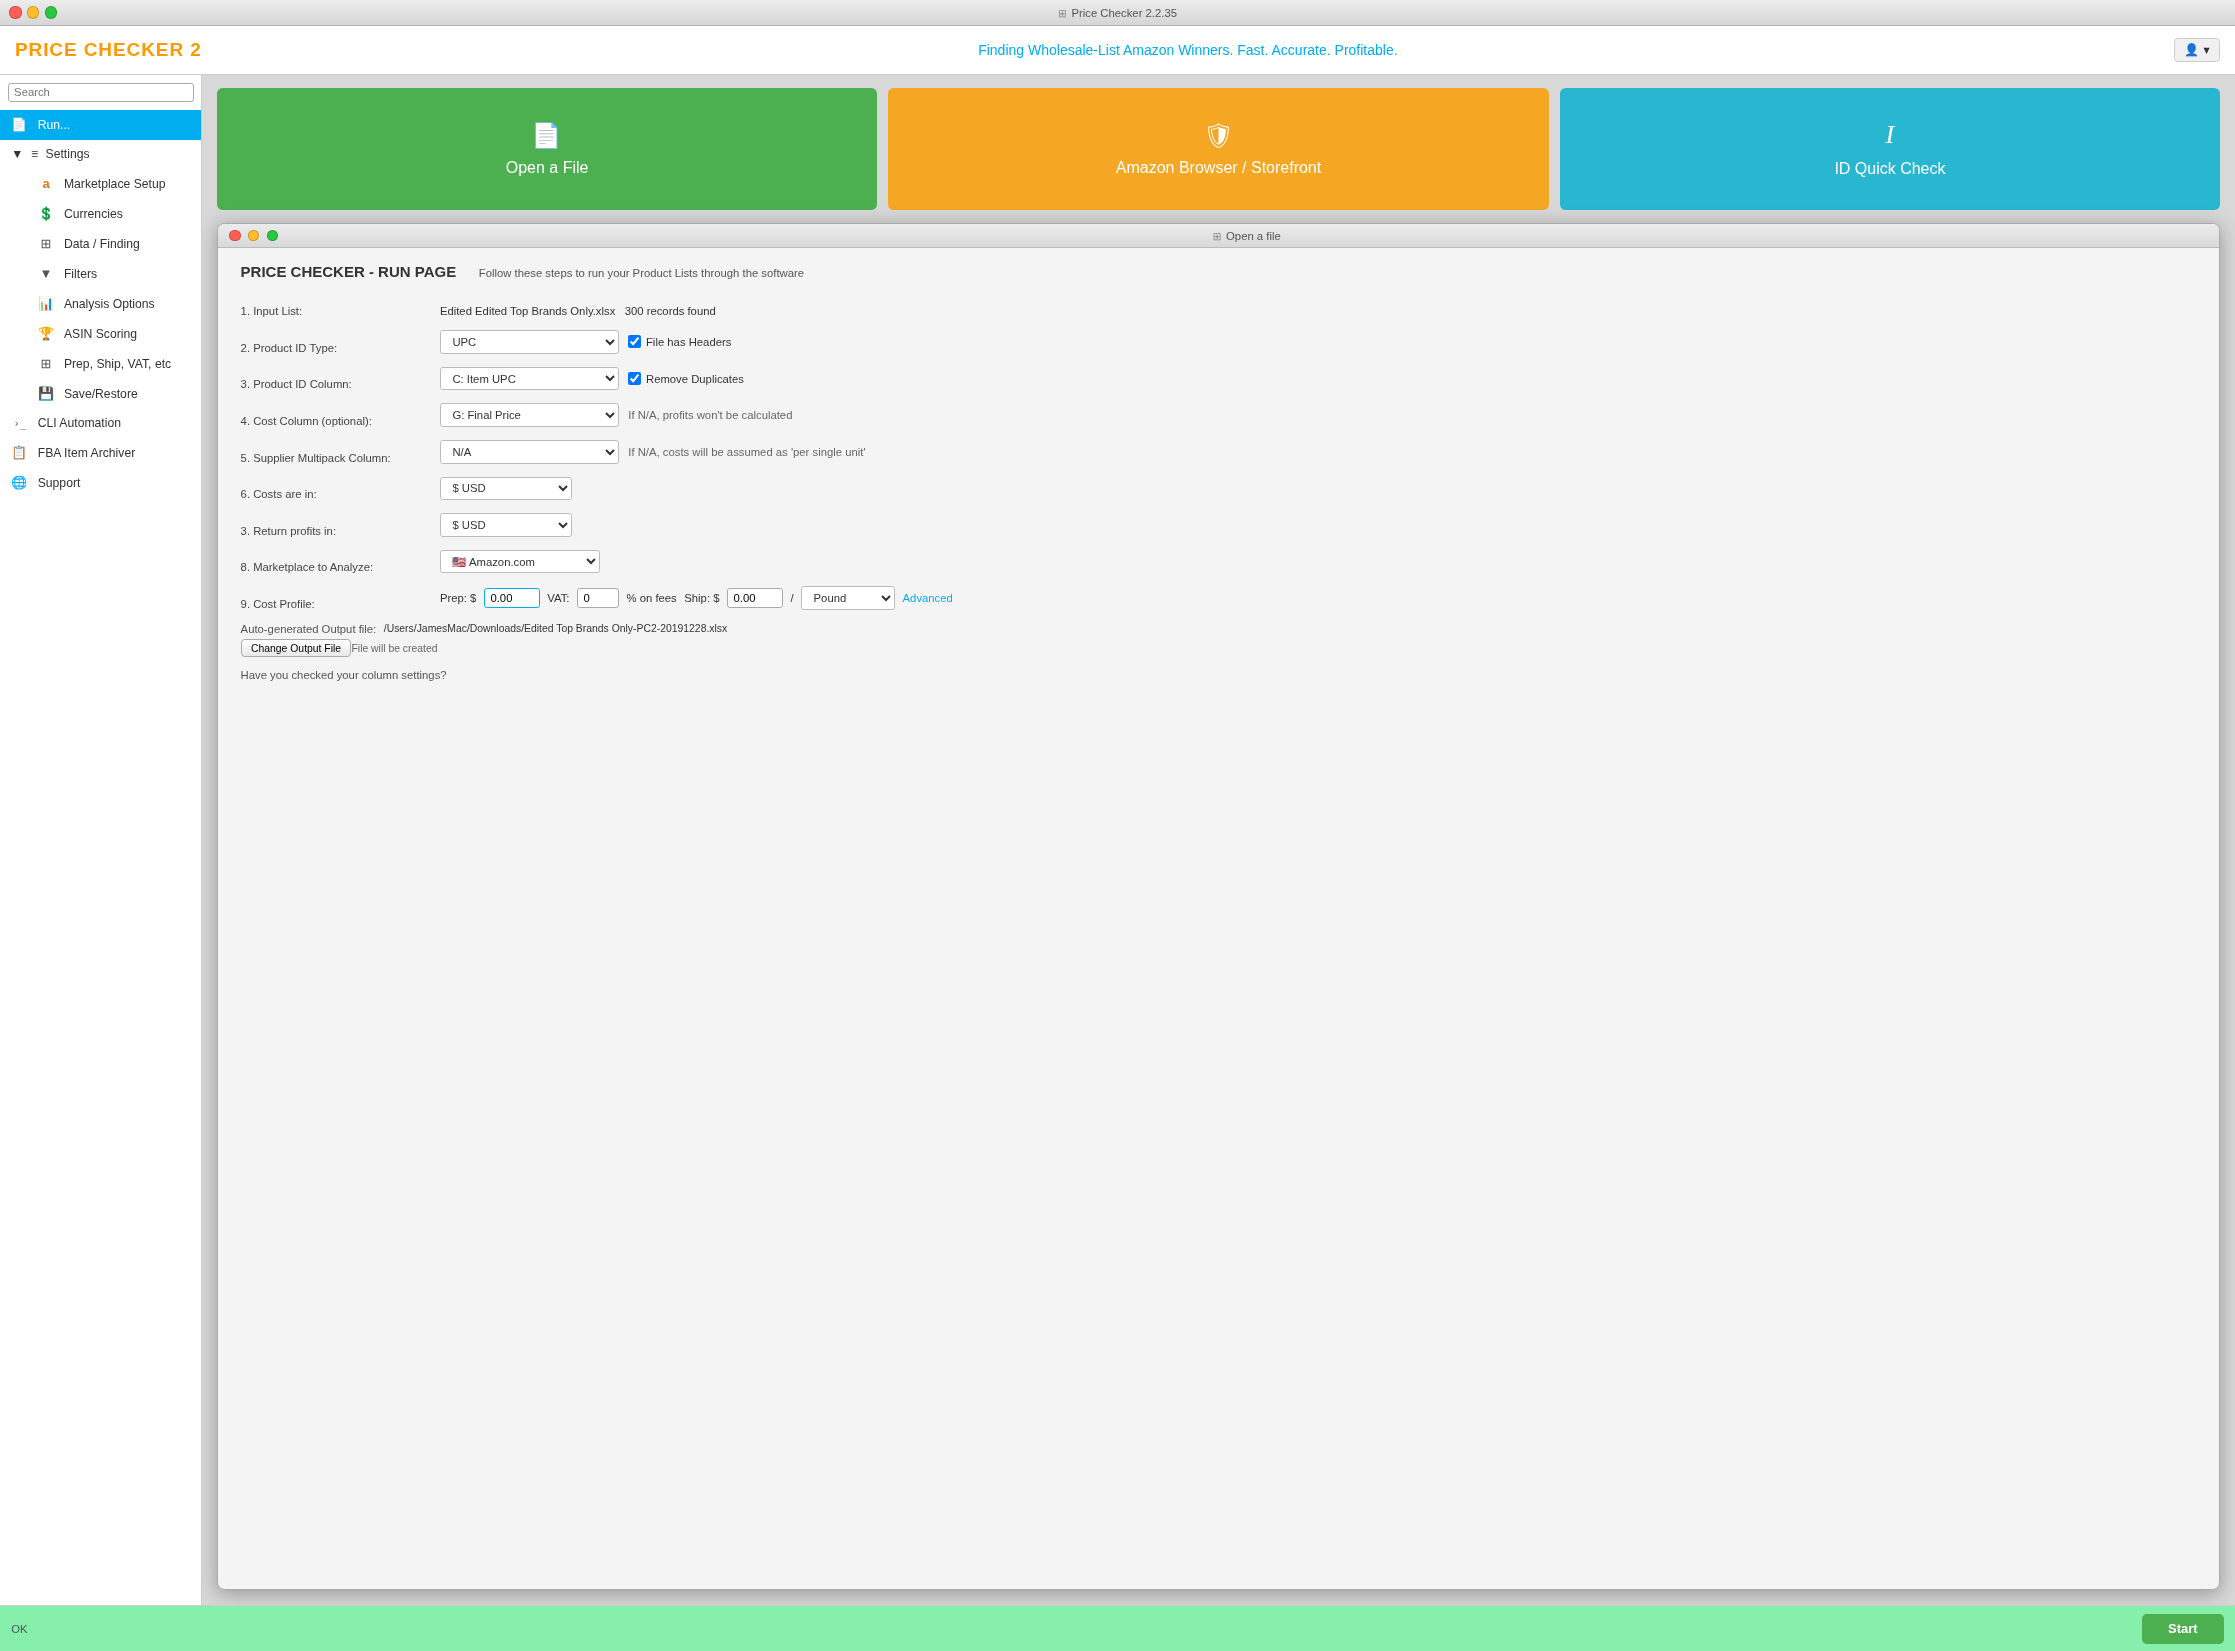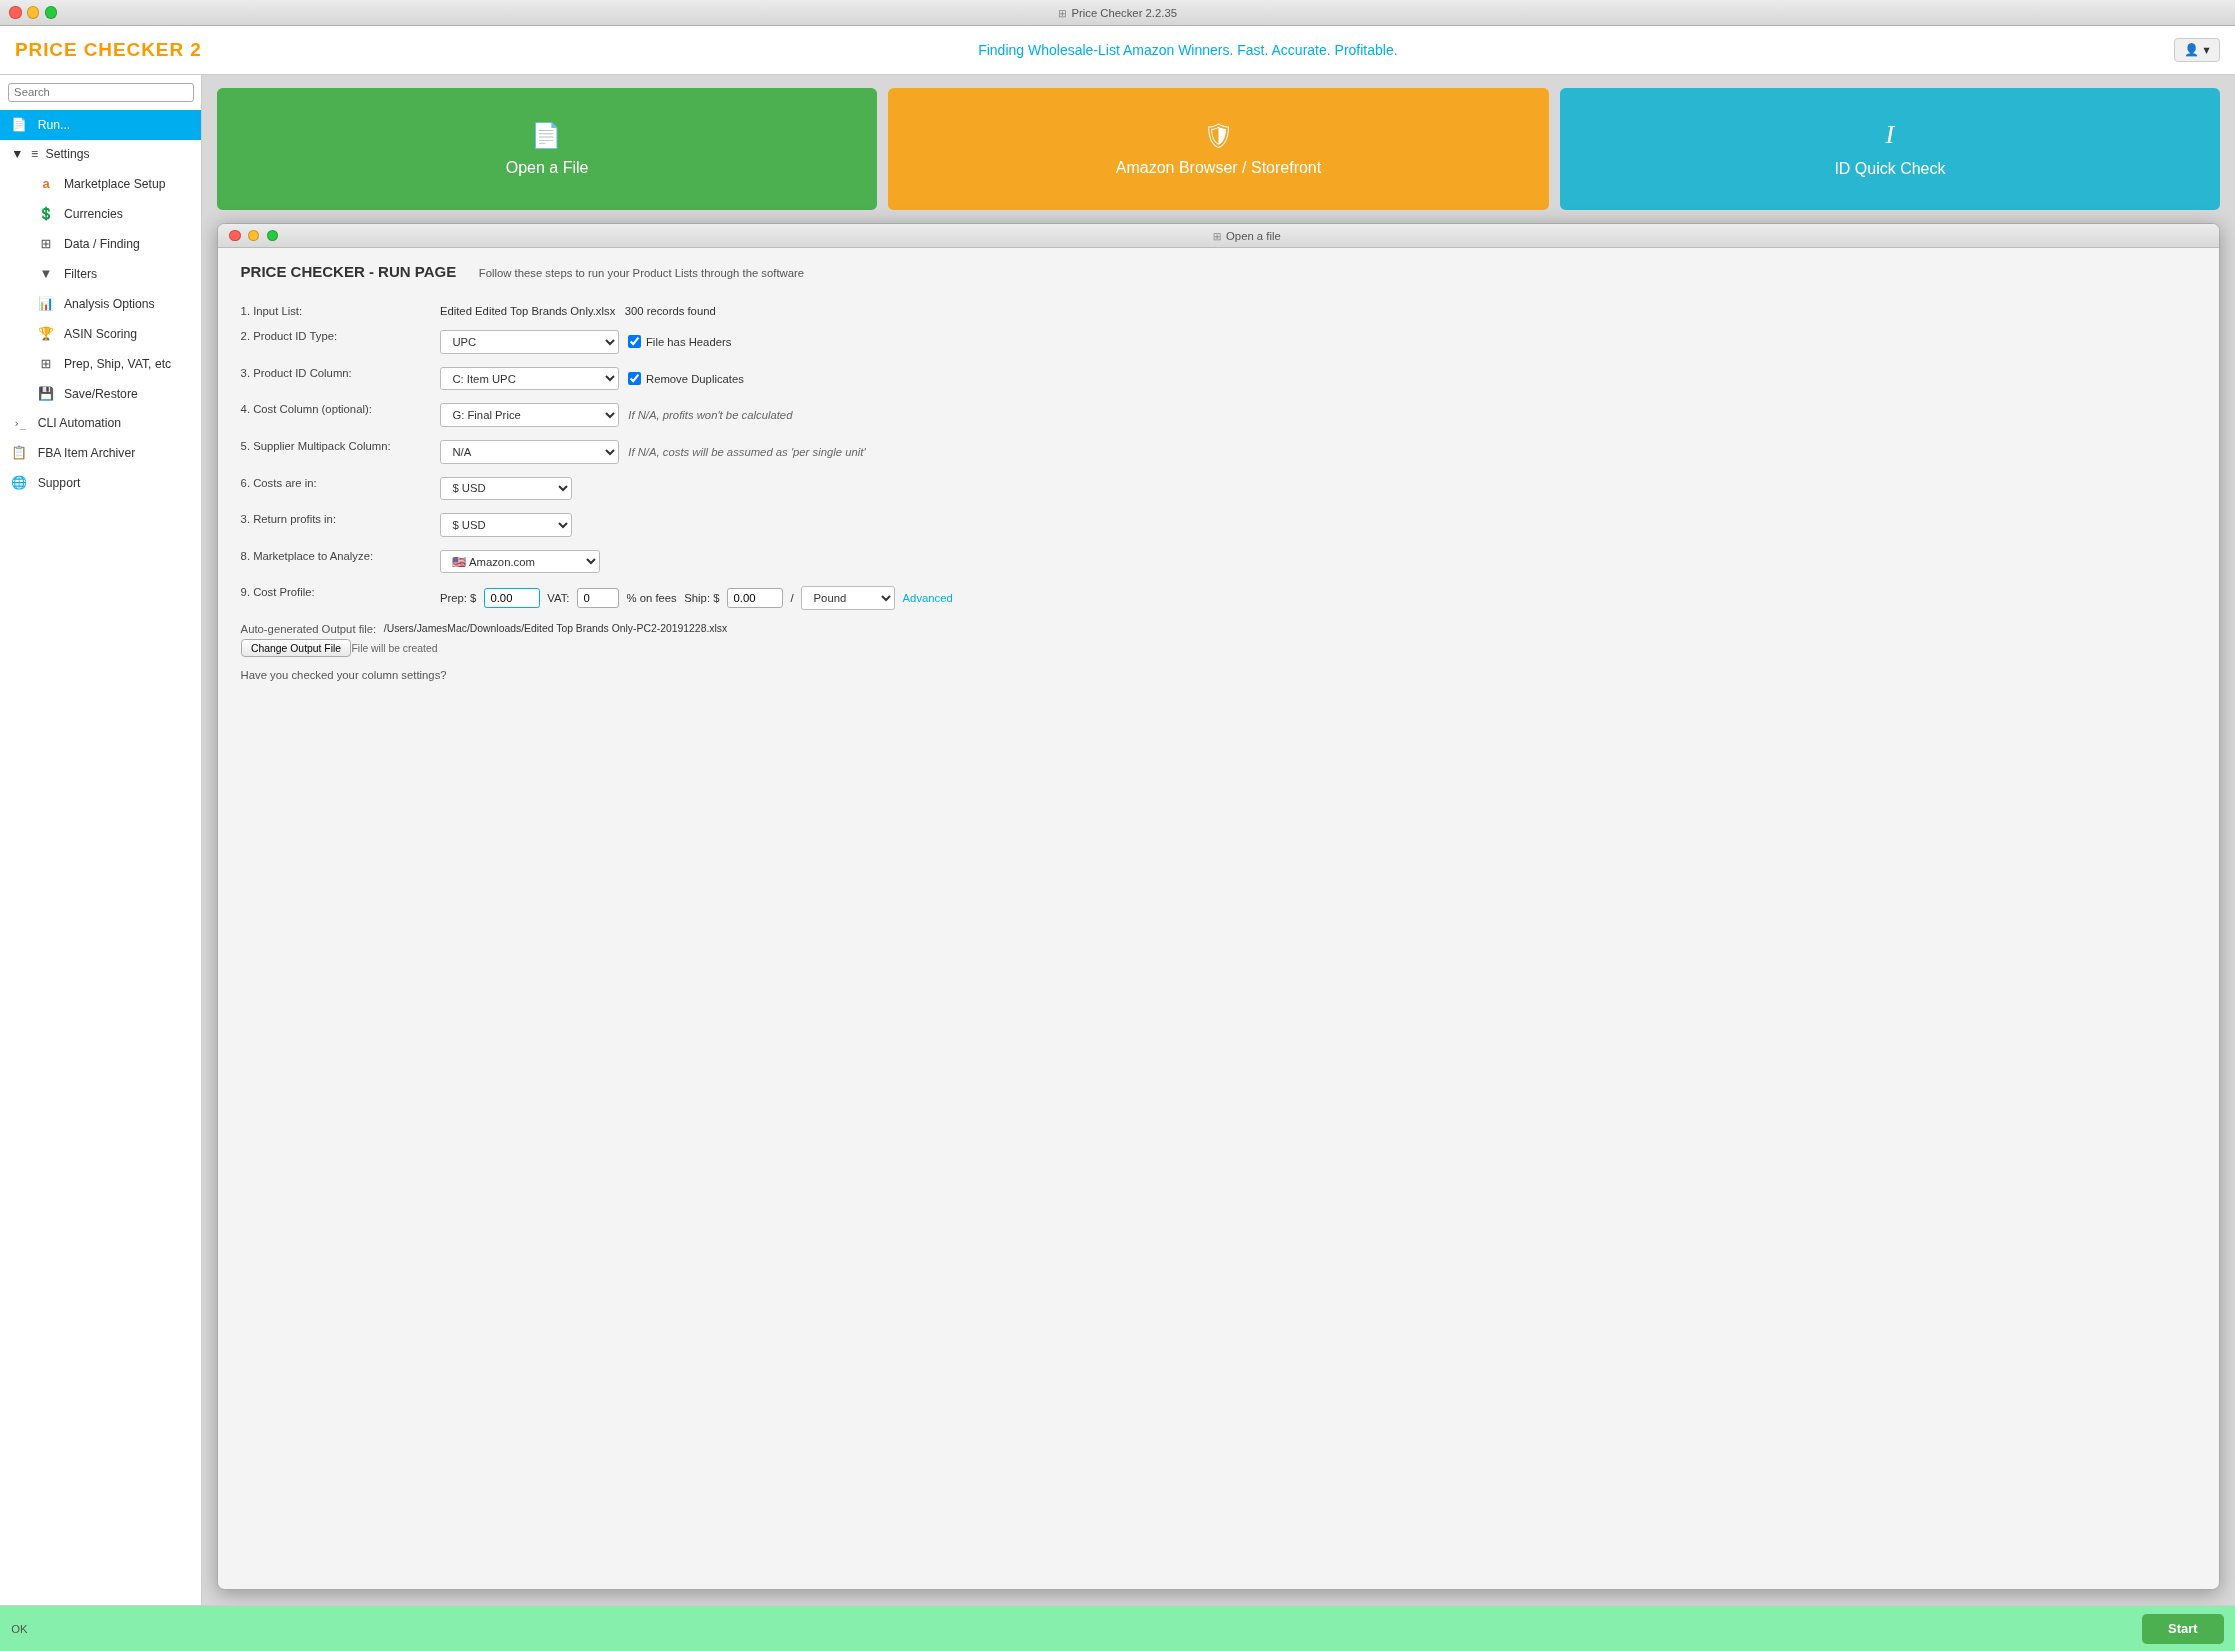--- a/index.html
+++ b/index.html
@@ -201,21 +201,21 @@
       display: flex;
       align-items: baseline;
       gap: 22.6px;
       margin-bottom: 25px;
     }
     .run-page-title { font-size: 15px; font-weight: 600; color: #333; }
     .run-page-subtitle { font-size: 11.3px; color: #555; }
 
     .form-row {
       display: flex;
-      align-items: flex-start;
+      align-items: flex-end;
       margin-bottom: 13px;
       gap: 11.3px;
     }
     .form-label {
       width: 188px;
       font-size: 11.3px;
       color: #444;
       flex-shrink: 0;
     }
     .form-control-area {
@@ -243,21 +243,21 @@
     .checkbox-label {
       display: flex;
       align-items: center;
       gap: 4.7px;
       font-size: 11.3px;
       color: #333;
       cursor: pointer;
     }
     input[type="checkbox"] { cursor: pointer; }
 
-    .hint-text { font-size: 11.3px; color: #666; font-style: italic; }
+    .hint-text { font-size: 11.3px; color: #666; }
 
     input[type="number"], input[type="text"] {
       padding: 2.8px 5.6px;
       border: 0.9px solid #aaa;
       border-radius: 2.8px;
       font-size: 11.3px;
     }
     input.highlighted { border-color: #00aeef; border-width: 1.9px; }
     input.narrow-num { width: 56px; }
     input.vat-input { width: 42px; }

